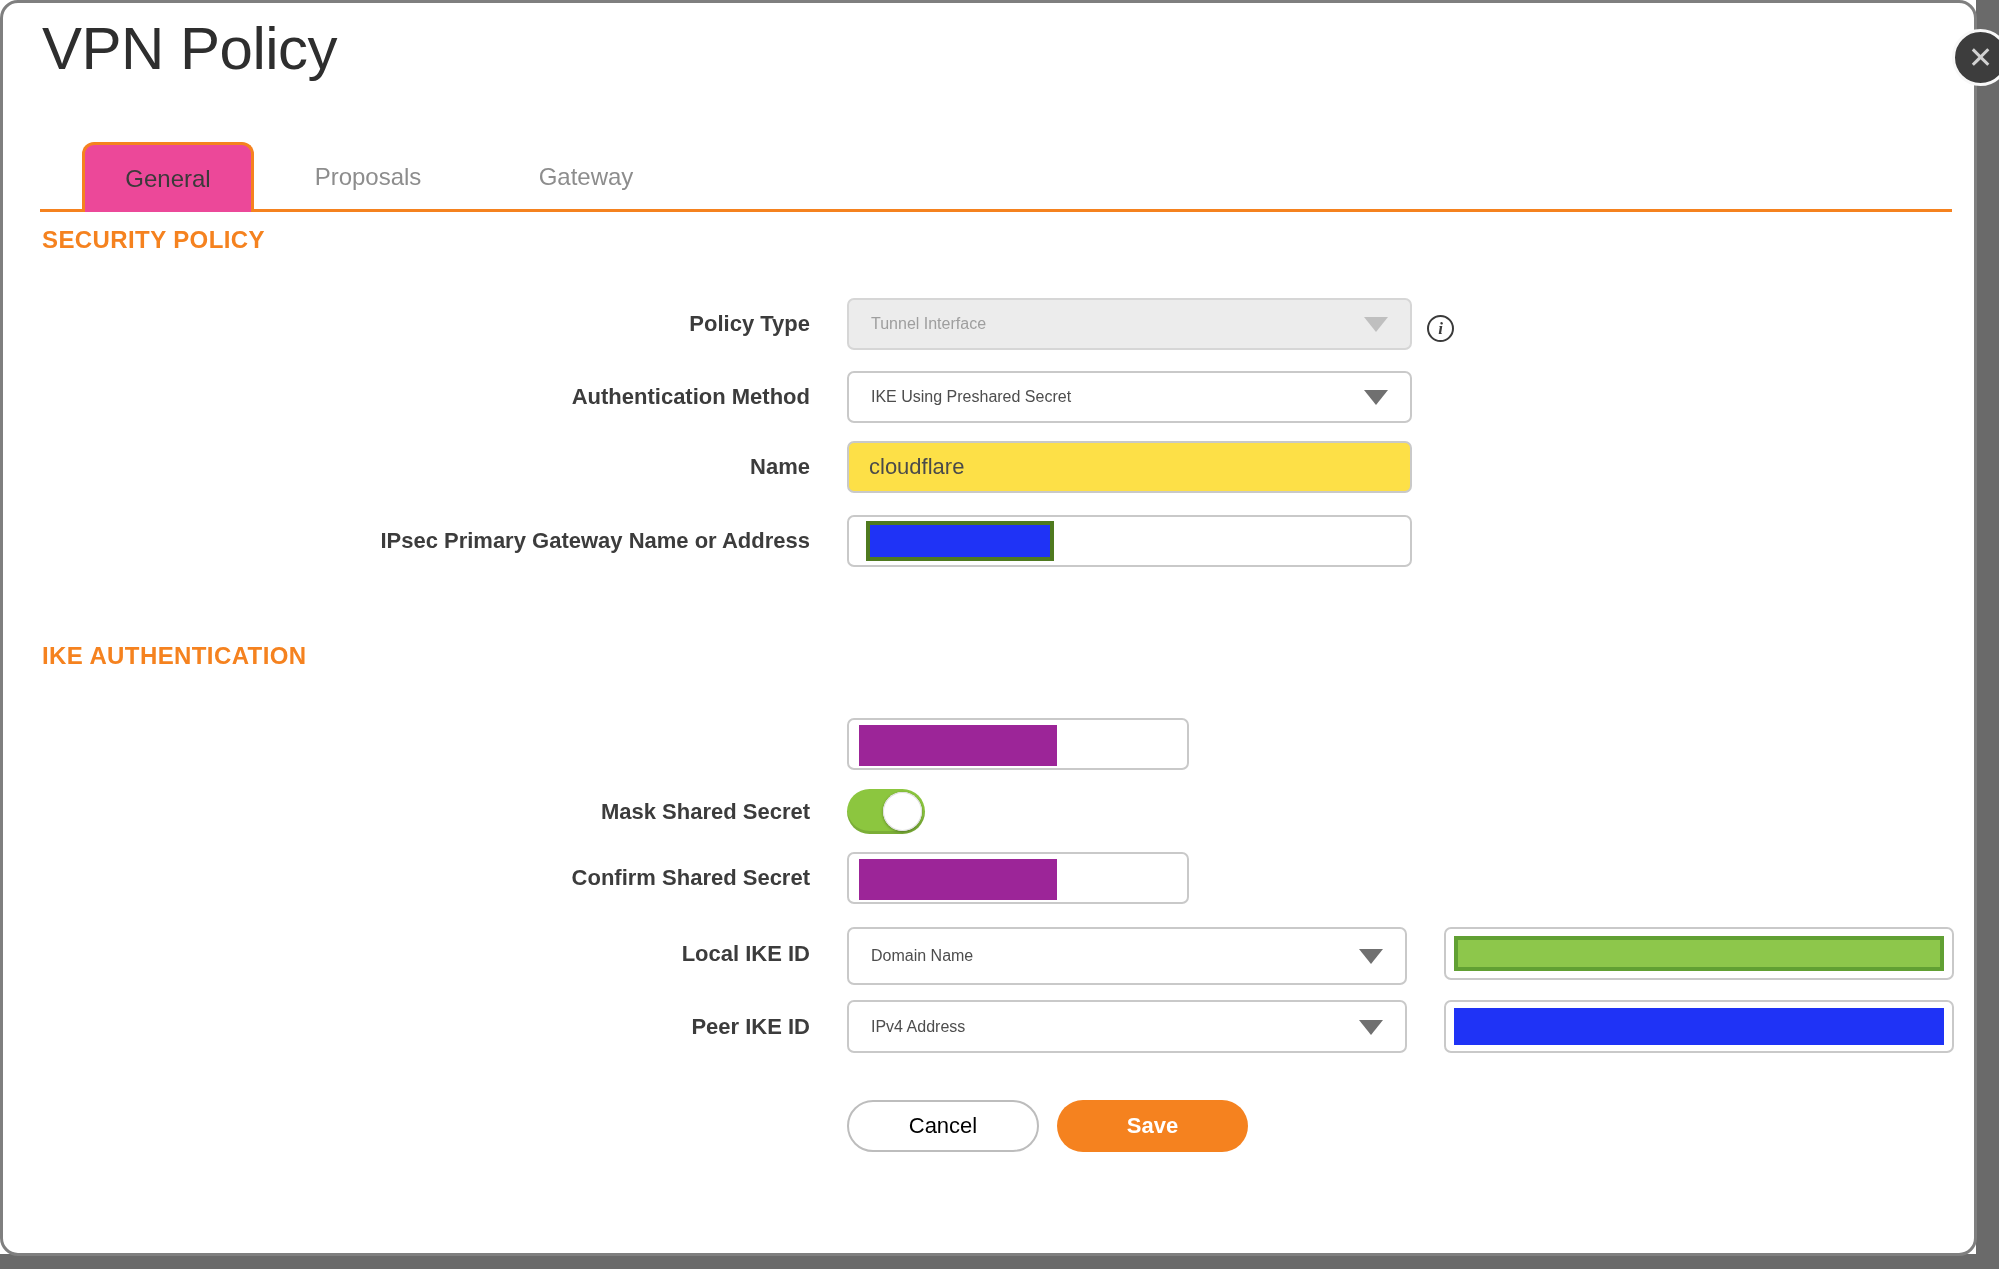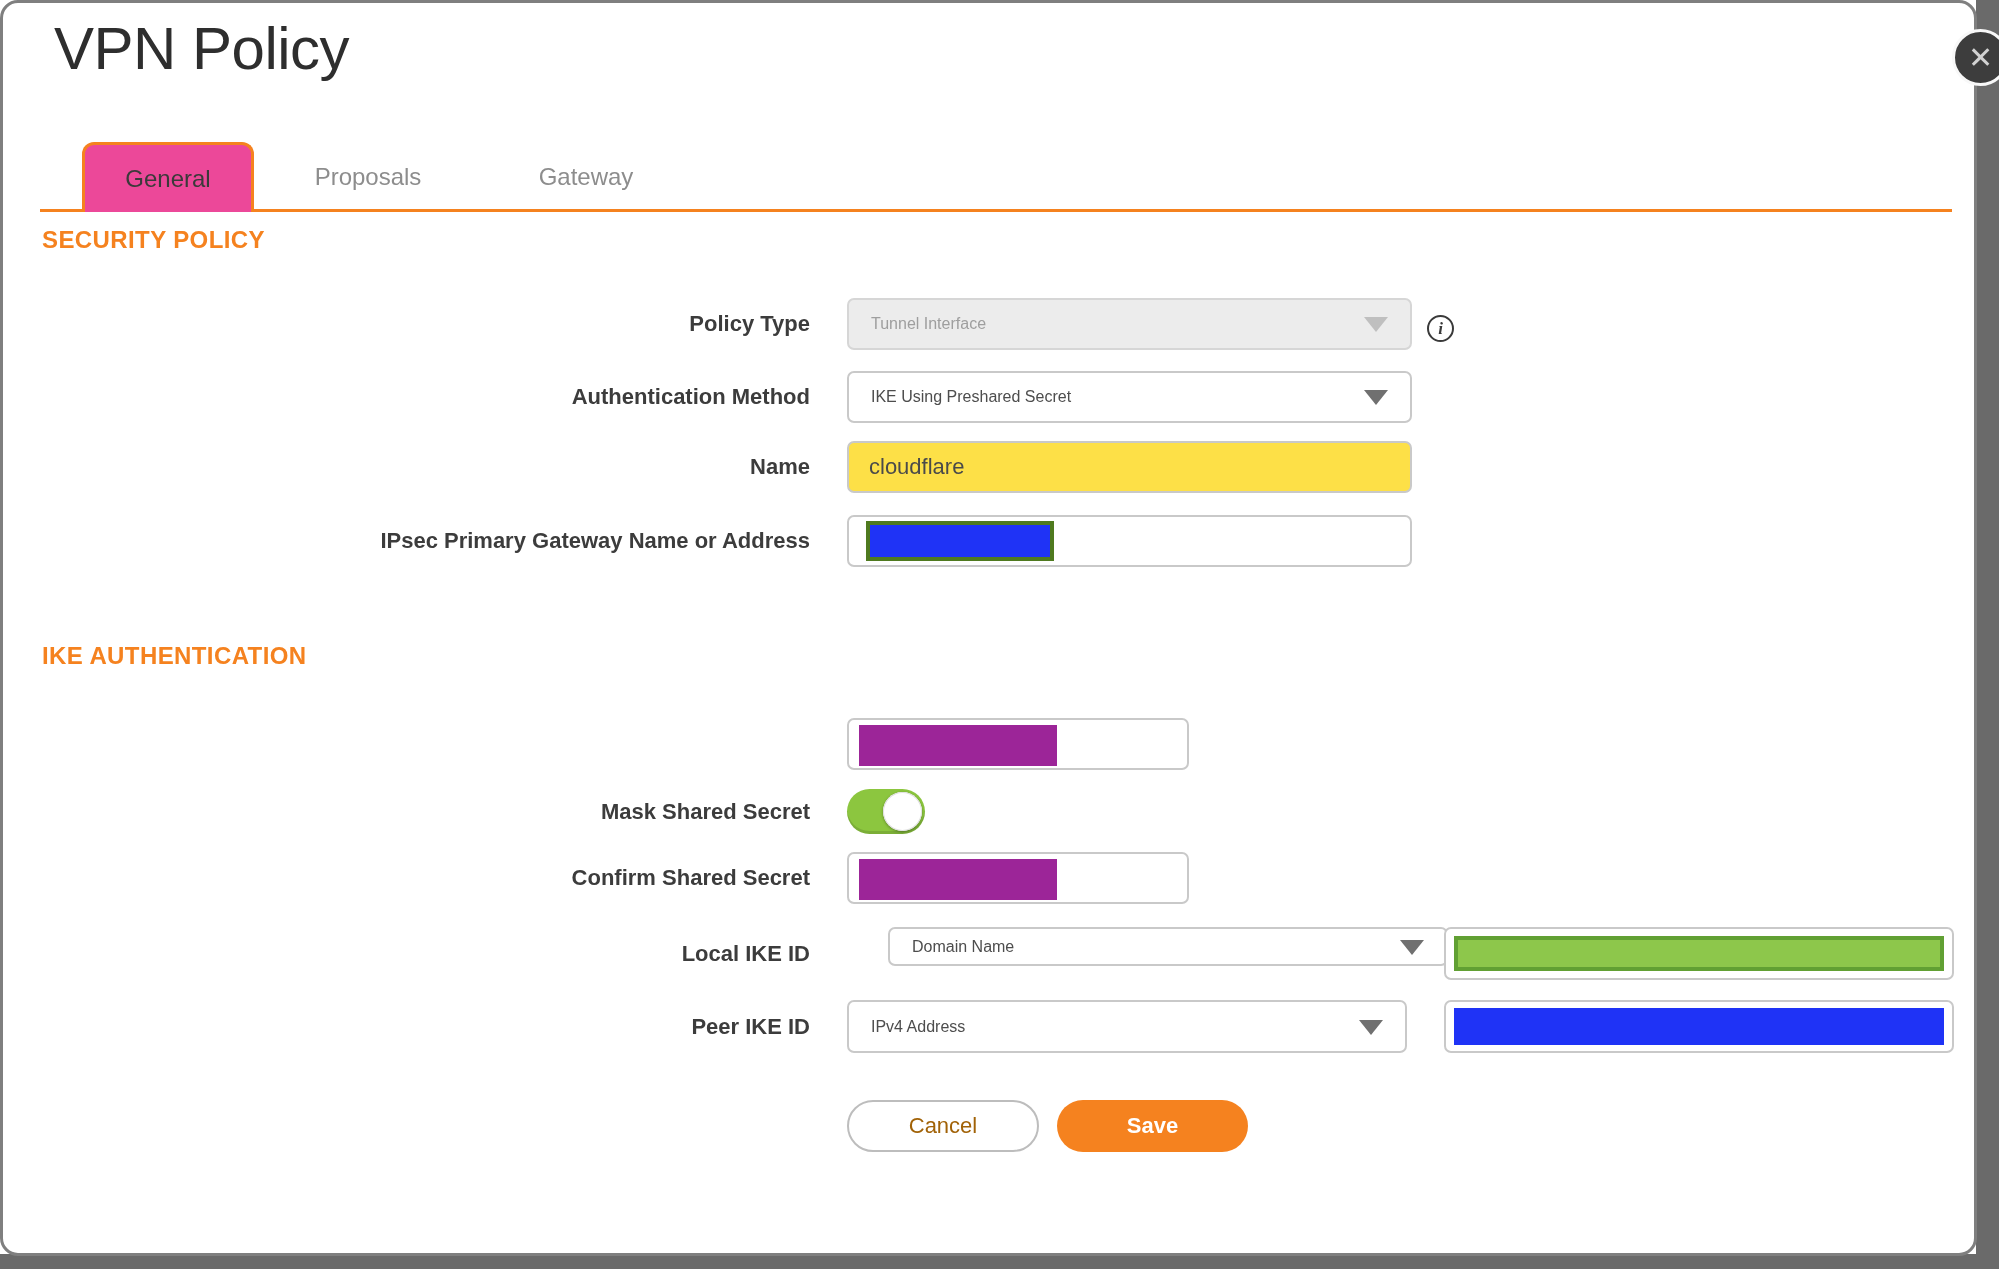--- a/index.html
+++ b/index.html
@@ -10,21 +10,21 @@
   
   .edge-right{position:absolute;top:0;right:0;width:23px;height:100%;background:var(--edge,#6A6A6A);}
   .edge-bottom{position:absolute;left:0;bottom:0;width:100%;height:15px;background:var(--edge,#6A6A6A);}
   
   .modal{
     position:absolute;left:0;top:0;width:1977px;height:1256px;box-sizing:border-box;
     background:#fff;border:3px solid #7f7f7f;border-radius:18px;z-index:1;
   }
   .layer{position:absolute;left:0;top:0;width:100%;height:100%;z-index:2;}
   
-  .title{position:absolute;left:42px;top:14px;font-size:60px;font-weight:500;color:#2e2e2e;letter-spacing:-0.5px;margin-left:12px;}
+  .title{position:absolute;left:42px;top:14px;font-size:60px;font-weight:500;color:#2e2e2e;letter-spacing:-0.5px;}
   
   .close-btn{
     position:absolute;left:1952px;top:29px;width:57px;height:57px;border-radius:50%;
     background:#3d3d3d;border:3px solid #f8f8f8;box-sizing:border-box;z-index:3;
     display:flex;align-items:center;justify-content:center;cursor:pointer;padding:0;
   }
   .close-btn span{color:#d2d2d2;font-size:30px;line-height:1;}
   
   .tabbar{position:absolute;left:40px;top:138px;width:1912px;height:71px;border-bottom:3px solid var(--accent,#F5821F);}
   .tab{
@@ -81,21 +81,21 @@
   .toggle .knob{
     position:absolute;right:3px;top:3px;width:39px;height:39px;border-radius:50%;background:#fff;
     box-shadow:0 1px 3px rgba(0,0,0,0.35), inset 0 0 0 1px #e0e0e0;
   }
   
   .btn{
     position:absolute;top:1100px;height:52px;border-radius:27px;box-sizing:border-box;
     display:flex;align-items:center;justify-content:center;font-size:22px;cursor:pointer;
     font-family:"Liberation Sans",sans-serif;
   }
-  .btn.cancel{left:847px;width:192px;background:#fff;border:2px solid #bdbdbd;color:#a16207;}
+  .btn.cancel{left:847px;width:192px;background:#fff;border:2px solid #bdbdbd;color:#000000;}
   .btn.save{left:1057px;width:191px;background:var(--accent,#F5821F);border:none;color:#fff;font-weight:600;}
 </style>
 </head>
 <body>
 
 <div id="screen">
 
   <div class="edge-right"></div>
   <div class="edge-bottom"></div>
 
@@ -150,21 +150,21 @@
     <div class="toggle">
       <div class="knob"></div>
     </div>
 
     <div class="flabel" style="top:852px;height:52px;">Confirm Shared Secret</div>
     <div class="box" style="left:847px;top:852px;width:342px;height:52px;">
       <div class="redact r-purple"></div>
     </div>
 
     <div class="flabel" style="top:927px;height:53px;">Local IKE ID</div>
-    <div class="box select" style="left:888px;top:927px;width:560px;height:39px;">
+    <div class="box select" style="left:847px;top:927px;width:560px;height:58px;">
       <span>Domain Name</span>
       <span class="arrow"></span>
     </div>
     <div class="box" style="left:1444px;top:927px;width:510px;height:53px;">
       <div class="redact r-green"></div>
     </div>
 
     <div class="flabel" style="top:1000px;height:53px;">Peer IKE ID</div>
     <div class="box select" style="left:847px;top:1000px;width:560px;height:53px;">
       <span>IPv4 Address</span>

